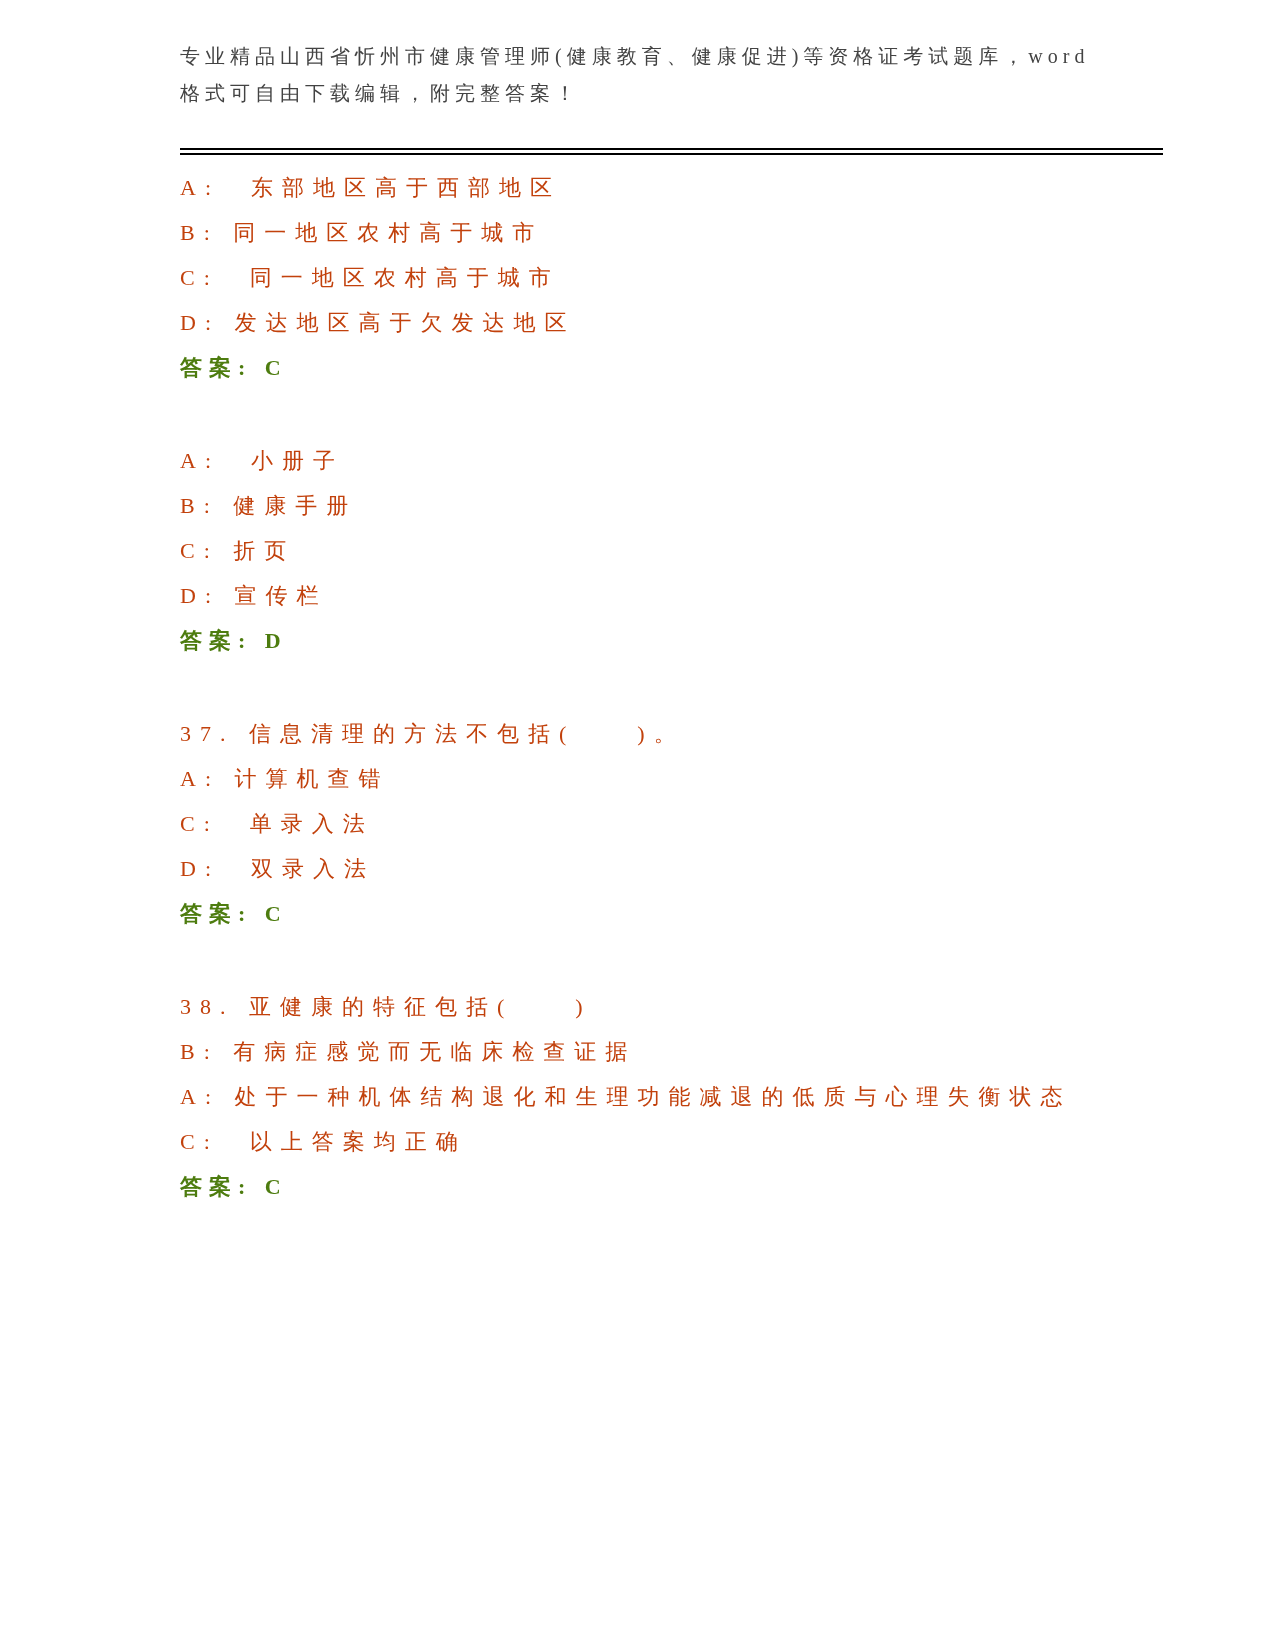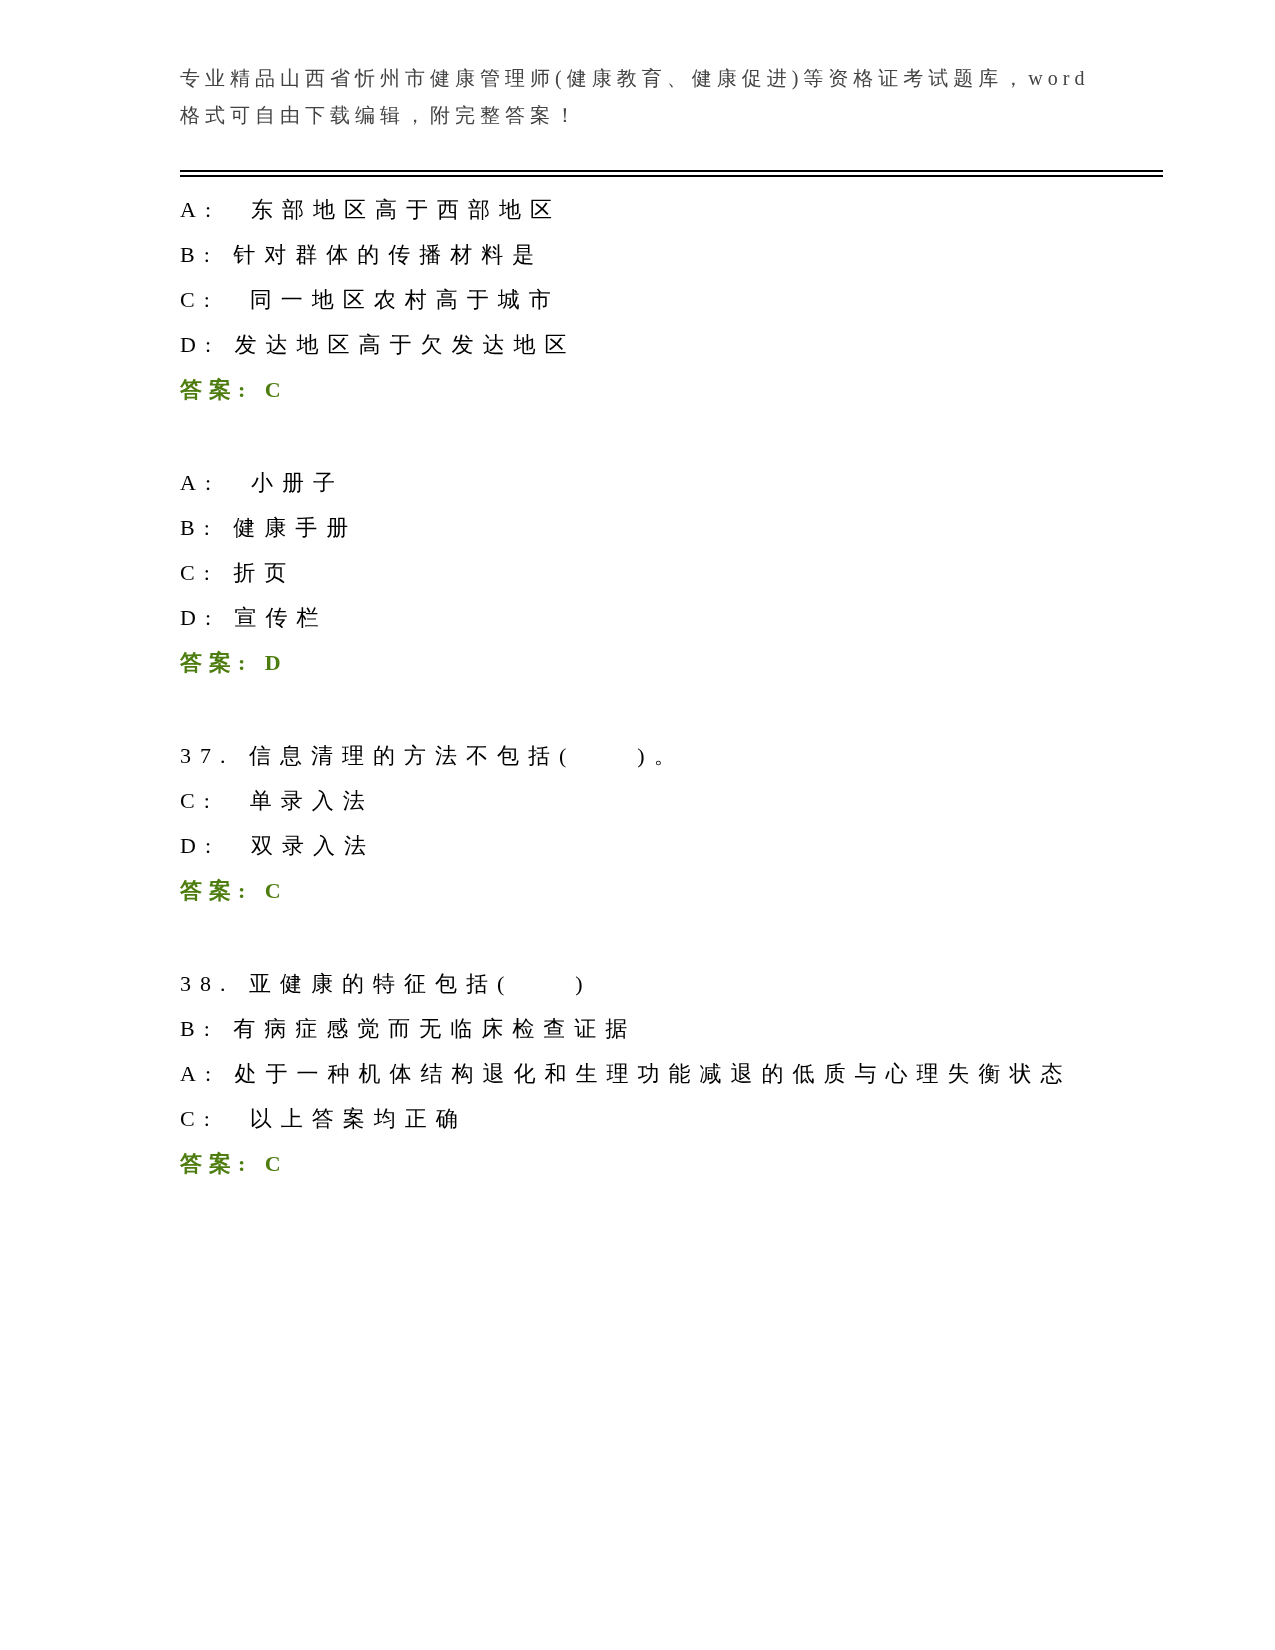--- a/index.html
+++ b/index.html
@@ -15,21 +15,21 @@
     overflow: hidden;
     font-family: "Liberation Serif", "DejaVu Serif", serif;
   }
   .content {
     position: absolute;
     left: 180px;
     top: 0;
     width: 983px;
   }
   .doc-header {
-    padding-top: 60px;
+    padding-top: 38px;
     font-size: 20px;
     line-height: 37px;
     letter-spacing: 5px;
     color: #434343;
   }
   .header-rule {
     margin-top: 36px;
     height: 3px;
     border-top: 2px solid #000000;
     border-bottom: 2px solid #000000;
@@ -38,21 +38,21 @@
     margin-top: 10px;
   }
   .block + .block {
     margin-top: 48px;
   }
   .line {
     font-size: 22px;
     line-height: 45px;
     letter-spacing: 9px;
     white-space: pre-wrap;
-    color: #000000;
+    color: #c2410c;
   }
   .answer-line {
     font-weight: bold;
     color: #4d7c0f;
     letter-spacing: 7px;
   }
 </style>
 </head>
 <body>
 
@@ -63,36 +63,37 @@
       <div class="header-line">专业精品山西省忻州市健康管理师(健康教育、健康促进)等资格证考试题库，word</div>
       <div class="header-line">格式可自由下载编辑，附完整答案！</div>
     </header>
 
     <div class="header-rule"></div>
 
     <main class="doc-body">
 
       <section class="block">
         <div class="line">A:　东部地区高于西部地区</div>
-        <div class="line">B: 针对群体的传播材料是</div>
+        <div class="line">B: 同一地区农村高于城市</div>
         <div class="line">C:　同一地区农村高于城市</div>
         <div class="line">D: 发达地区高于欠发达地区</div>
         <div class="line answer-line">答案: C</div>
       </section>
 
       <section class="block">
         <div class="line">A:　小册子</div>
         <div class="line">B: 健康手册</div>
         <div class="line">C: 折页</div>
         <div class="line">D: 宣传栏</div>
         <div class="line answer-line">答案: D</div>
       </section>
 
       <section class="block">
         <div class="line">37. 信息清理的方法不包括(　　)。</div>
+        <div class="line">A: 计算机查错</div>
         <div class="line">C:　单录入法</div>
         <div class="line">D:　双录入法</div>
         <div class="line answer-line">答案: C</div>
       </section>
 
       <section class="block">
         <div class="line">38. 亚健康的特征包括(　　)</div>
         <div class="line">B: 有病症感觉而无临床检查证据</div>
         <div class="line">A: 处于一种机体结构退化和生理功能减退的低质与心理失衡状态</div>
         <div class="line">C:　以上答案均正确</div>

